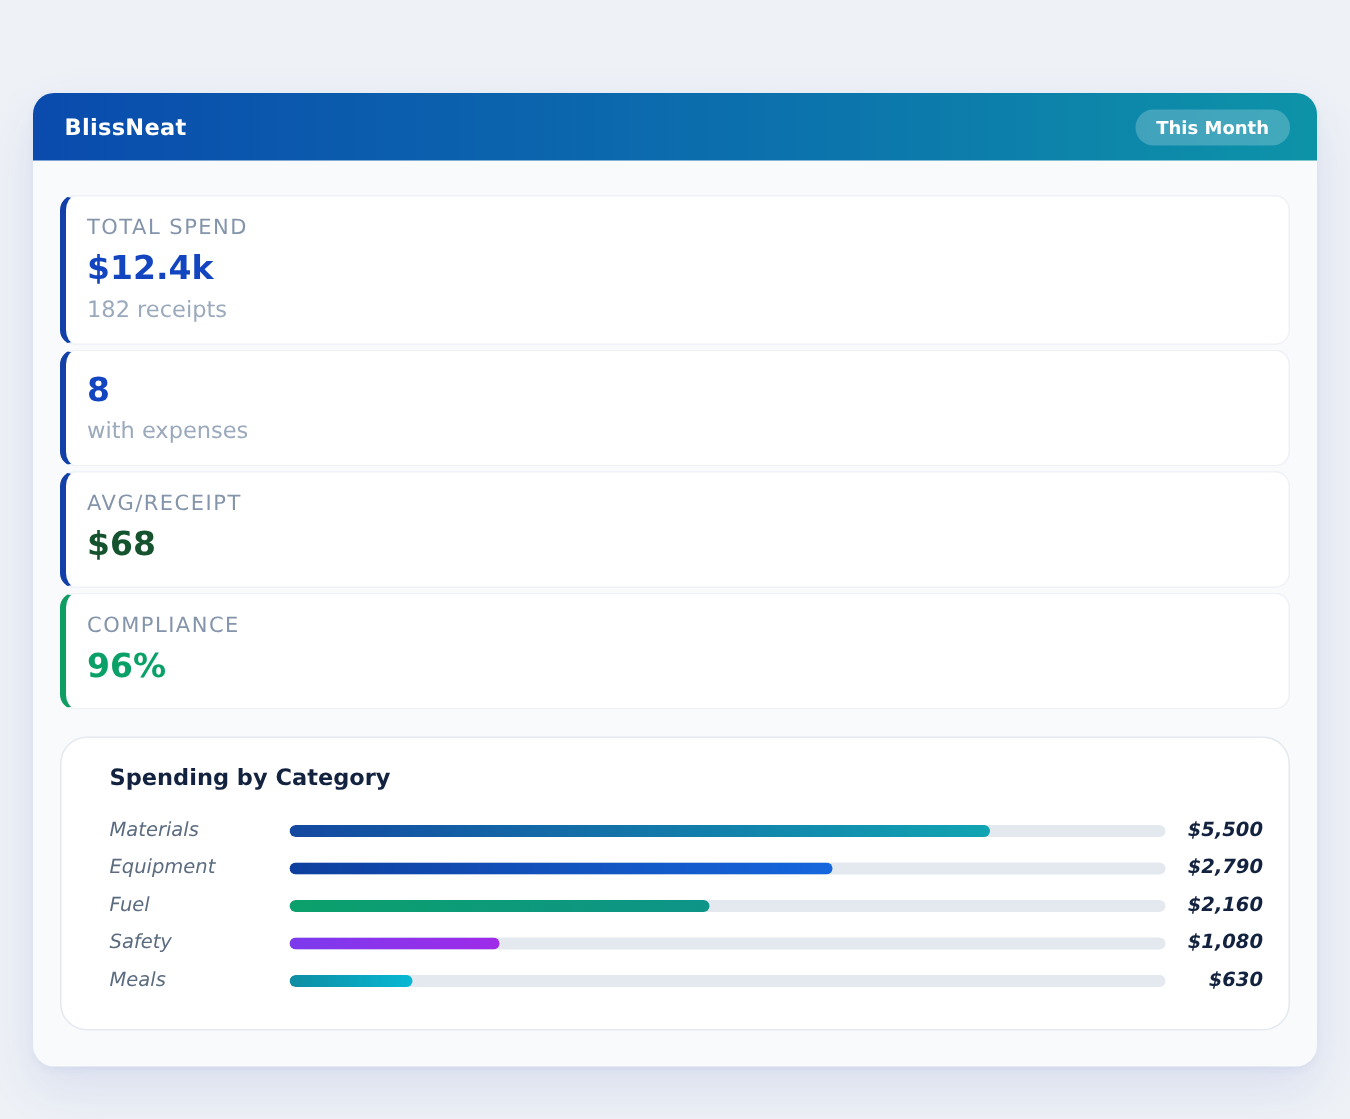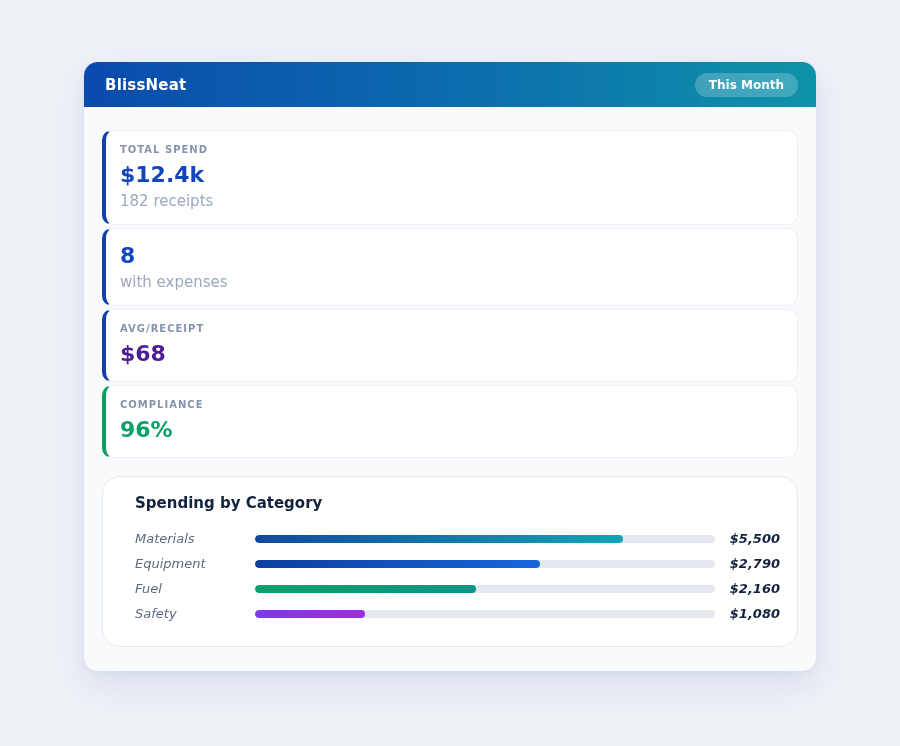--- a/index.html
+++ b/index.html
@@ -7,21 +7,21 @@
   body {
     background: #eef1f6;
     font-family: "DejaVu Sans", "Liberation Sans", sans-serif;
     overflow: hidden;
   }
   .page {
     width: 900px; height: 746px;
     padding-top: 62px;
   }
   .app-card {
-    width: 732px;
+    width: 856px;
     margin: 0 auto;
     background: #f8fafc;
     border-radius: 14px;
     box-shadow: 0 14px 34px rgba(30, 64, 175, 0.10), 0 2px 6px rgba(30,64,175,0.05);
     overflow: hidden;
   }
   .app-header {
     height: 45px;
     display: flex;
     align-items: center;
@@ -49,22 +49,22 @@
   }
   .stats { display: flex; flex-direction: column; gap: 3px; }
   .stat-card {
     background: #ffffff;
     border: 1px solid #eef1f6;
     border-left: 4px solid #1240a8;
     border-radius: 10px;
     padding: 13px 18px 14px 14px;
   }
   .stat-label {
-    font-size: 10px;
-    font-weight: bold;
+    font-size: 14px;
+    font-weight: normal;
     letter-spacing: 1px;
     color: #8394ab;
     text-transform: uppercase;
     margin-bottom: 6px;
   }
   .stat-value {
     font-size: 22px;
     line-height: 27px;
     font-weight: bold;
     color: #1345c0;
@@ -138,21 +138,21 @@
           <div class="stat-label">TOTAL SPEND</div>
           <div class="stat-value" style="color: rgb(19, 69, 192);">$12.4k</div>
           <div class="stat-sub">182 receipts</div>
         </div>
         <div class="stat-card" style="border-left-color: rgb(18, 64, 168);">
           <div class="stat-value" style="color: rgb(19, 69, 192);">8</div>
           <div class="stat-sub">with expenses</div>
         </div>
         <div class="stat-card" style="border-left-color: rgb(18, 64, 168);">
           <div class="stat-label">AVG/RECEIPT</div>
-          <div class="stat-value" style="color: #4c1d95;">$68</div>
+          <div class="stat-value" style="color: #14532d;">$68</div>
         </div>
         <div class="stat-card" style="border-left-color: rgb(15, 157, 98);">
           <div class="stat-label">COMPLIANCE</div>
           <div class="stat-value" style="color: rgb(10, 161, 104);">96%</div>
         </div>
       </div>
 
       <div class="category-card">
         <div class="section-title">Spending by Category</div>
 
@@ -177,17 +177,24 @@
             </div>
           <div class="cat-value">$2,160</div>
         </div>
         <div class="cat-row">
           <div class="cat-label">Safety</div>
           <div class="bar-track">
               <div class="bar-fill" style="width: 24%; background: linear-gradient(90deg, rgb(124, 58, 237), rgb(158, 43, 232));"></div>
             </div>
           <div class="cat-value">$1,080</div>
         </div>
+        <div class="cat-row">
+          <div class="cat-label">Meals</div>
+          <div class="bar-track">
+              <div class="bar-fill" style="width: 14%; background: linear-gradient(90deg, rgb(14, 141, 162), rgb(8, 184, 212));"></div>
+            </div>
+          <div class="cat-value">$630</div>
+        </div>
       </div>
 
     </div>
   </div>
 </div>
 
 </body></html>

